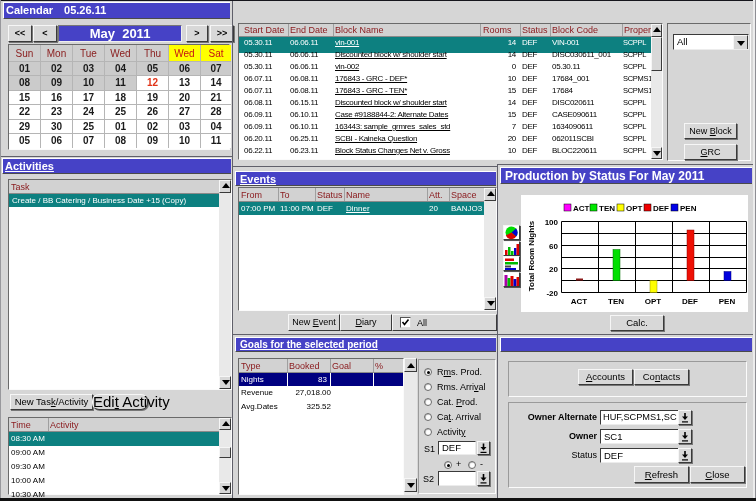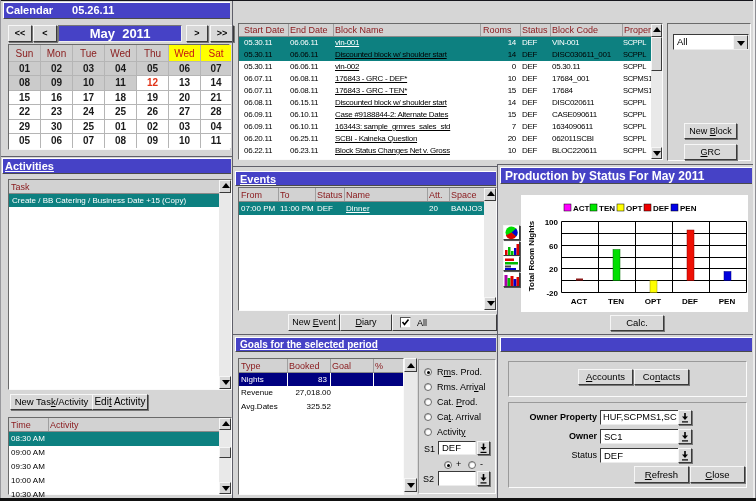--- a/index.html
+++ b/index.html
@@ -46,21 +46,21 @@
 <div class="abs" style="left:755px;top:0;width:1px;height:501px;background:#8e8e94;z-index:50"></div>
 <div class="abs" style="left:0;top:498px;width:756px;height:3px;background:#111111;z-index:50"></div>
 <div class="abs" style="left:232px;top:1px;width:1px;height:497px;background:#60606a;z-index:40"></div>
 <div class="abs" style="left:497px;top:164px;width:1px;height:334px;background:#60606a;z-index:40"></div>
 <div class="abs" style="left:1px;top:156px;width:231px;height:1px;background:#60606a;z-index:40"></div>
 <div class="abs" style="left:233px;top:166px;width:264px;height:1px;background:#60606a;z-index:40"></div>
 <div class="abs" style="left:498px;top:164px;width:256px;height:1px;background:#60606a;z-index:40"></div>
 <div class="abs" style="left:233px;top:334px;width:521px;height:1px;background:#60606a;z-index:40"></div>
 
 <div class="abs" id="cal" style="left:2px; top:1px; width:230px; height:155px;">
-  <div class="tb" style="left:1px; top:1px; width:227px; height:17px; padding-left:2px;">Calendar<span style="margin-left:19px">05.26.11</span></div>
+  <div class="tb" style="left:1px; top:1px; width:227px; height:17px; padding-left:2px;">Calendar<span style="margin-left:11px">05.26.11</span></div>
   <div class="btn" style="left:6px; top:24px; width:24px; height:17px; font-weight:bold; line-height:15px;">&lt;&lt;</div>
   <div class="btn" style="left:31px; top:24px; width:24px; height:17px; font-weight:bold; line-height:15px;">&lt;</div>
   <div class="abs" style="left:56px; top:24px; width:124px; height:17px; background:#4642c6; color:#fff; font-weight:bold; font-size:13px; text-align:center; line-height:16px; border:1px solid; border-color:#777 #eee #eee #777;">May&nbsp; 2011</div>
   <div class="btn" style="left:184px; top:24px; width:22px; height:17px; font-weight:bold; line-height:15px;">&gt;</div>
   <div class="btn" style="left:208px; top:24px; width:24px; height:17px; font-weight:bold; line-height:15px;">&gt;&gt;</div>
   <div class="abs" id="calgrid" style="left:6px; top:43px; width:222px; height:106px; border:1px solid; border-color:#6a6a6a #fbfbfb #fbfbfb #6a6a6a; background:#fff; font-weight:bold; font-size:11px;">
     <style>
       #calgrid .hc,#calgrid .dc { position:absolute; width:32px; text-align:center;
         border-right:1px solid #b5b5b5; border-bottom:1px solid #b5b5b5; }
       #calgrid .hc { height:17px; line-height:17px; background:#cecece; color:#8b2020; font-size:10px; font-weight:normal; }
@@ -123,21 +123,21 @@
       <div class="dc" style="left:96px;top:89px;border-bottom:none">08</div>
       <div class="dc" style="left:128px;top:89px;border-bottom:none">09</div>
       <div class="dc" style="left:160px;top:89px;border-bottom:none">10</div>
       <div class="dc" style="left:192px;top:89px;width:30px;border-right:none;border-bottom:none">11</div>
   </div>
 </div>
 
 <div class="abs" id="blocks" style="left:233px; top:1px; width:521px; height:165px;">
   <div class="sunk" id="blktbl" style="left:5px; top:22px; width:425px; height:137px;">
     <style>
-      #blktbl .r { position:absolute; left:0; width:414px; height:24px; font-size:8px; line-height:12px; white-space:nowrap; }
+      #blktbl .r { position:absolute; left:0; width:414px; height:16px; font-size:8px; line-height:12px; white-space:nowrap; }
       #blktbl .r span { position:absolute; top:0; overflow:hidden; letter-spacing:-0.3px; }
       #blktbl .c1 { left:5px; width:44px; } #blktbl .c2 { left:51px; width:42px; }
       #blktbl .c3 { left:96px; width:145px; text-decoration:underline; }
       #blktbl .c4 { left:243px; width:34px; text-align:right; } #blktbl .c5 { left:283px; width:26px; }
       #blktbl .c6 { left:313px; width:68px; } #blktbl .c7 { left:384px; width:29px; font-size:7.5px; }
     </style>
     <div class="hdr" style="left:0;top:0;width:414px;height:13px;line-height:13px;">
       <span class="abs" style="left:5px">Start Date</span>
         <span class="abs" style="left:51px">End Date</span>
         <span class="abs" style="left:96px">Block Name</span>
@@ -272,21 +272,21 @@
     <div class="sb" style="left:210px;top:0;width:12px;height:209px;">
       <div class="sbtn" style="left:0;top:0;width:12px;height:13px;">
           <i class="tri-up" style="left:2px"></i>
         </div>
       <div class="sbtn" style="left:0;top:196px;width:12px;height:13px;">
           <i class="tri-dn" style="left:2px"></i>
         </div>
     </div>
   </div>
   <div class="btn" style="left:8px; top:237px; width:83px; height:16px; line-height:14px; font-size:9.5px;">New Tas<u>k</u>/Activity</div>
-  <div class="btn" style="left:90px; top:237px; width:56px; height:16px; line-height:14px; font-size:10px;">Edi<u>t</u> Activity</div>
+  <div class="btn" style="left:90px; top:237px; width:56px; height:16px; line-height:14px; font-size:15px;border-radius:7px;">Edi<u>t</u> Activity</div>
   <div class="sunk" id="timetbl" style="left:6px; top:260px; width:224px; height:78px;">
     <div class="hdr" style="left:0;top:0;width:210px;height:14px;line-height:14px;">
       <span class="abs" style="left:2px">Time</span>
         <span class="abs" style="left:41px">Activity</span>
       <i class="vline" style="left:39px;top:0;height:14px"></i>
       <i class="hline" style="left:0;top:13px;width:210px;background:#8a8a8a"></i>
     </div>
     <div class="cell" style="left:0;top:14px;width:210px;height:14px;line-height:14px;background:#0d8080;color:#fff;padding-left:2px;">08:30 AM</div>
     <div class="cell" style="left:0;top:28px;width:210px;height:14px;line-height:14px;padding-left:2px;">09:00 AM</div>
     <div class="cell" style="left:0;top:42px;width:210px;height:14px;line-height:14px;padding-left:2px;">09:30 AM</div>
@@ -521,21 +521,21 @@
   </div>
 </div>
 
 <div class="abs" id="owner" style="left:498px; top:334px; width:256px; height:164px;">
   <div class="tb" style="left:2px; top:3px; width:252px; height:15px;">&nbsp;</div>
   <div class="gb" id="grpbox1" style="left:10px; top:27px; width:239px; height:36px;">
     <div class="btn" style="left:69px;top:7px;width:55px;height:16px;font-size:9.5px;line-height:14px;"><u>A</u>ccounts</div>
     <div class="btn" style="left:125px;top:7px;width:55px;height:16px;font-size:9.5px;line-height:14px;">Co<u>n</u>tacts</div>
   </div>
   <div class="gb" id="grpbox2" style="left:10px; top:68px; width:239px; height:86px;">
-    <span class="lbl" style="left:0;top:9px;width:88px;text-align:right;font-weight:bold;font-size:9px;">Owner Property</span>
+    <span class="lbl" style="left:0;top:9px;width:88px;text-align:right;font-weight:bold;font-size:9px;">Owner Alternate</span>
     <div class="combo" style="left:91px;top:7px;width:79px;height:15px;line-height:13px;font-size:9.2px;padding-left:2px;">HUF,SCPMS1,SC</div>
     <div class="darr" style="left:169px;top:7px;width:14px;height:15px;">
       <svg width="12" height="13" style="position:absolute;left:0;top:0">
           <rect x="5.2" y="2" width="1.6" height="4" fill="#000"></rect>
           <path d="M3 5.5 L9 5.5 L6 9 Z" fill="#000"></path>
           <rect x="3" y="10.3" width="6" height="1.2" fill="#000"></rect>
         </svg>
     </div>
     <span class="lbl" style="left:0;top:28px;width:88px;text-align:right;font-weight:bold;font-size:9px;">Owner</span>
     <div class="combo" style="left:91px;top:26px;width:79px;height:15px;line-height:13px;">SC1</div>

